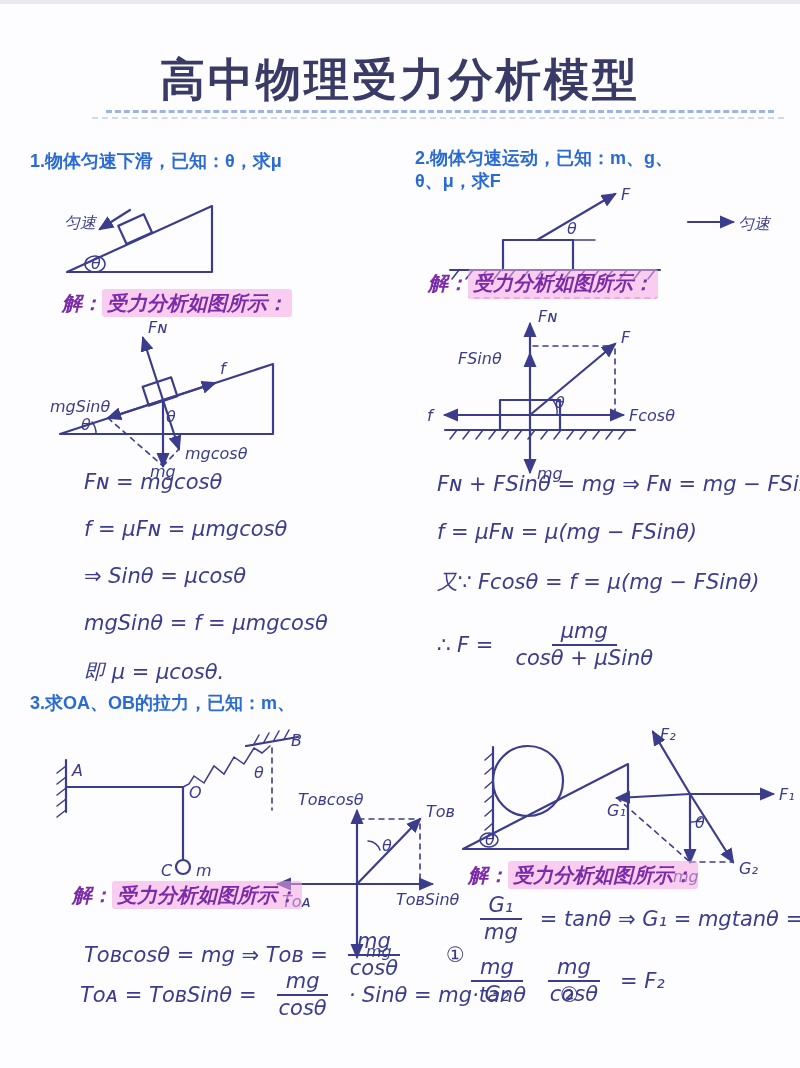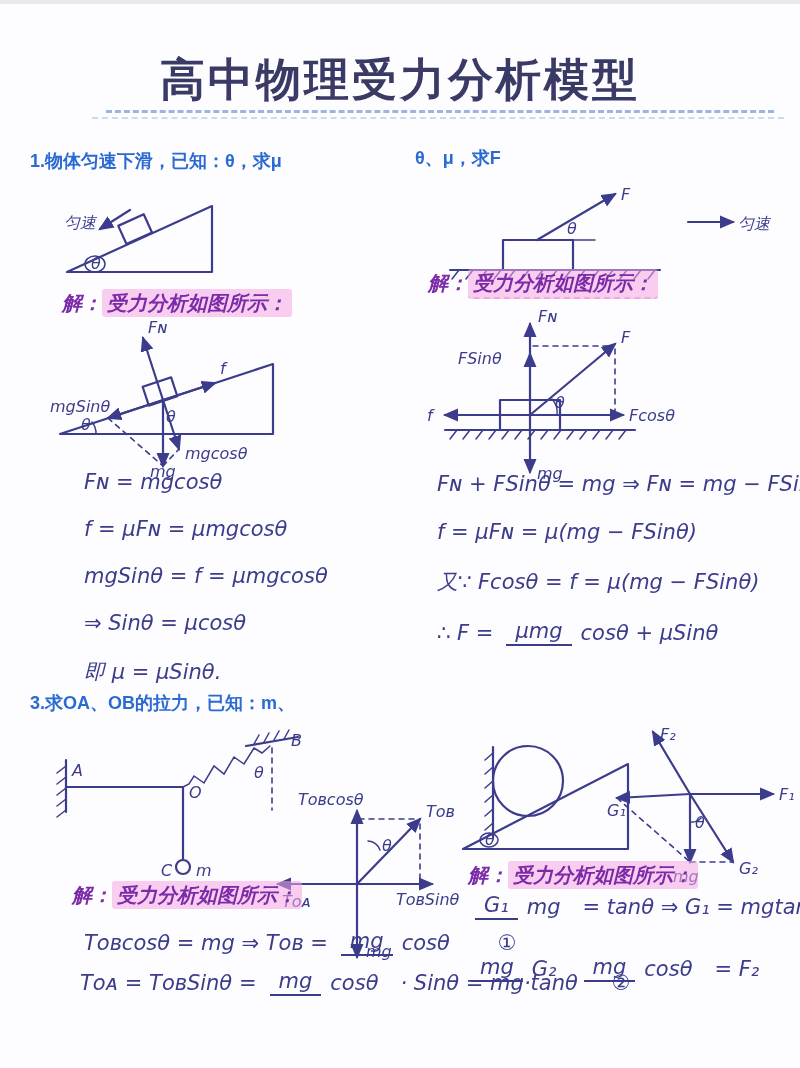--- a/index.html
+++ b/index.html
@@ -19,21 +19,21 @@
   .dash2{position:absolute;top:113px;left:92px;width:692px;border-top:2px dashed #cdd9f1;}
   .heading{position:absolute;font-size:18px;font-weight:bold;color:var(--blue);line-height:1.25;}
   .hw{font-family:"DejaVu Sans",sans-serif;font-style:italic;color:var(--ink);}
   .sol{position:absolute;font-size:20px;font-weight:bold;white-space:nowrap;}
   .sol .pfx{font-family:"DejaVu Sans",sans-serif;font-style:italic;color:var(--purple);}
   .sol .hl{font-family:"DejaVu Sans",sans-serif;font-style:italic;color:var(--purple);
            background:var(--pinkbg);padding:2px 5px;border-radius:3px;}
   .sol.dashed .hl{border-bottom:2px dashed #efa9e0;}
   .fcol{position:absolute;display:flex;flex-direction:column;}
   .fline{display:flex;align-items:center;gap:8px;font-size:21px;white-space:nowrap;}
-  .frac{display:inline-flex;flex-direction:row;align-items:center;line-height:1.1;margin:0 5px;justify-content:center;}
+  .frac{display:inline-flex;flex-direction:column;align-items:center;line-height:1.1;margin:0 5px;justify-content:center;}
   .frac .num{border-bottom:2px solid var(--ink);padding:0 9px 1px;}
   .frac .den{padding:1px 9px 0;}
   .tag{margin-left:26px;font-size:21px;}
   svg{position:absolute;overflow:visible;}
   svg text{fill:var(--ink);font-family:"DejaVu Sans",sans-serif;font-style:italic;font-size:16px;}
   .st{stroke:var(--ink);stroke-width:2.2;fill:none;stroke-linecap:round;stroke-linejoin:round;}
   .th{stroke:var(--ink);stroke-width:1.5;fill:none;stroke-linecap:round;}
   .dsh{stroke:var(--ink);stroke-width:1.6;fill:none;stroke-dasharray:5 5;stroke-linecap:round;}
 </style>
 </head>
@@ -86,26 +86,27 @@
     <text x="102" y="161">mg</text>
     <text x="137" y="143" font-size="15">mgcosθ</text>
     <path class="th" d="M48,118 A18,18 0 0 0 44,106"></path>
     <text x="33" y="114" font-size="13">θ</text>
     <text x="118" y="106" font-size="12">θ</text>
   </svg>
 
   <div class="fcol hw" style="left:84px;top:466px;gap:23px">
     <div class="fline">Fɴ = mgcosθ</div>
     <div class="fline">f = μFɴ = μmgcosθ</div>
+    <div class="fline">⇒ Sinθ = μcosθ</div>
     <div class="fline">mgSinθ = f = μmgcosθ</div>
-    <div class="fline">⇒ Sinθ = μcosθ</div>
-    <div class="fline">即 μ = μSinθ.</div>
+    <div class="fline">即 μ = μcosθ.</div>
   </div>
 
   <div class="heading" style="left:415px;top:143px;width:370px">
+    <div>2.物体匀速运动，已知：m、g、</div>
     <div>θ、μ，求F</div>
   </div>
 
   <svg style="left:445px;top:178px" width="330" height="110" viewBox="0 0 330 110">
     <defs>
         <marker id="m3" markerWidth="9" markerHeight="8" refX="6" refY="3" orient="auto">
           <path d="M0,0 L7,3 L0,6 z" fill="#3c3c8c"></path>
         </marker>
       </defs>
     <line class="st" x1="5" y1="88" x2="215" y2="88"></line>

